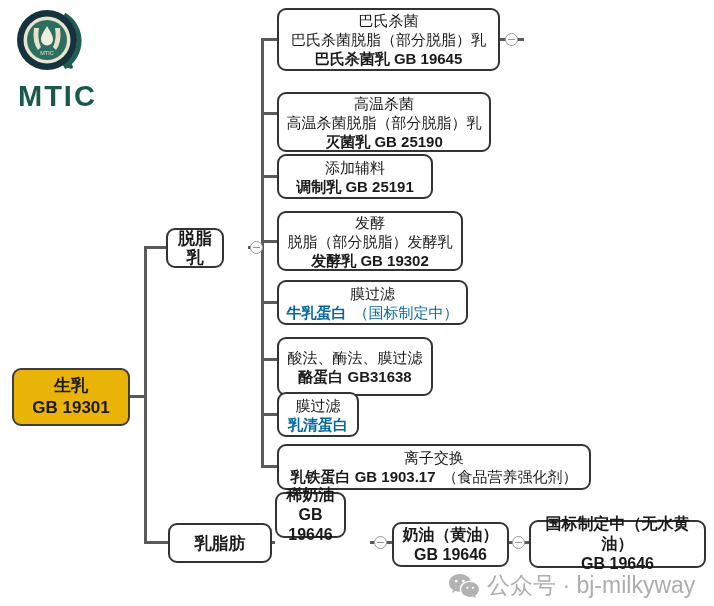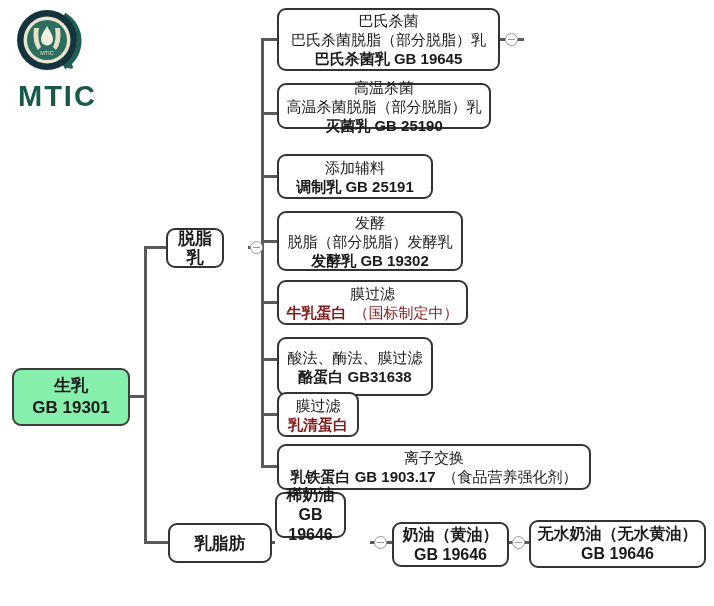--- a/index.html
+++ b/index.html
@@ -8,25 +8,25 @@
     font-family:"Liberation Sans","DejaVu Sans",sans-serif;color:#1a1a1a;
     overflow:hidden;
   }
   
   .box{
     position:absolute;box-sizing:border-box;background:#fff;
     border:2px solid #333;border-radius:9px;
     display:flex;flex-direction:column;align-items:center;justify-content:center;
     text-align:center;font-size:15px;line-height:19px;padding:16px 4px;
   }
-  .root-box{background:#86efac;font-weight:bold;font-size:17px;line-height:22px;border-color:#3d3d3d;}
+  .root-box{background:#eab308;font-weight:bold;font-size:17px;line-height:22px;border-color:#3d3d3d;}
   .branch-box{font-weight:bold;font-size:17px;}
   .leaf2{font-weight:bold;font-size:16px;line-height:20px;}
   .bold{font-weight:bold;}
-  .red{color:#7f1d1d;}
+  .red{color:#0369a1;}
   .note{font-weight:normal;}
   .prodline{white-space:nowrap;}
   .gap{display:inline-block;width:7px;}
   
   .hline,.vline{position:absolute;background:#5a5a5a;}
   .toggle{
     position:absolute;width:13px;height:13px;border-radius:50%;
     background:#fff;border:1.5px solid #979797;box-sizing:border-box;
   }
   .toggle::after{
@@ -105,21 +105,21 @@
     <div>乳脂肪</div>
   </div>
 
   <div class="box" style="left:277px;top:8px;width:223px;height:63px">
     <div>巴氏杀菌</div>
     <div>巴氏杀菌脱脂（部分脱脂）乳</div>
     <div class="bold">巴氏杀菌乳 GB 19645</div>
   </div>
 
 
-  <div class="box" style="left:277px;top:83px;width:214px;height:46px">
+  <div class="box" style="left:277px;top:92px;width:214px;height:60px">
     <div>高温杀菌</div>
     <div>高温杀菌脱脂（部分脱脂）乳</div>
     <div class="bold">灭菌乳 GB 25190</div>
   </div>
 
   <div class="box" style="left:277px;top:154px;width:156px;height:45px">
     <div>添加辅料</div>
     <div class="bold">调制乳 GB 25191</div>
   </div>
 
@@ -157,18 +157,29 @@
     <div>稀奶油</div>
     <div>GB 19646</div>
   </div>
 
   <div class="box leaf2" style="left:392px;top:522px;width:117px;height:45px">
     <div>奶油（黄油）</div>
     <div>GB 19646</div>
   </div>
 
   <div class="box leaf2" style="left:529px;top:520px;width:177px;height:48px">
-    <div>无水奶油（无水黄油）</div>
+    <div>国标制定中（无水黄油）</div>
     <div>GB 19646</div>
   </div>
 
+  <div class="watermark">
+    <svg width="32" height="27" viewBox="0 0 36 30">
+      <path d="M13.5 2 C6.6 2 1 6.5 1 12.1 c0 3.2 1.8 6 4.6 7.8 l-1.1 3.4 3.9-2 c1.3 .4 2.7 .6 4.1 .6 .4 0 .8 0 1.2-.1 -.3-.9-.5-1.8-.5-2.8 0-5.2 5-9.4 11.2-9.4 .4 0 .8 0 1.2 .1 C24.5 5.3 19.5 2 13.5 2 Z" fill="#B3B3B3"></path>
+      <path d="M24.8 11.2 c-5.5 0-10 3.7-10 8.3 0 4.6 4.5 8.3 10 8.3 1.2 0 2.3-.2 3.4-.5 l3.3 1.7 -.9-2.9 c2.5-1.5 4.2-4 4.2-6.6 0-4.6-4.5-8.3-10-8.3 Z" fill="#B3B3B3"></path>
+      <circle cx="9.3" cy="10" r="1.5" fill="#fff"></circle>
+      <circle cx="17.2" cy="10" r="1.5" fill="#fff"></circle>
+      <circle cx="21.7" cy="17.6" r="1.2" fill="#fff"></circle>
+      <circle cx="28" cy="17.6" r="1.2" fill="#fff"></circle>
+    </svg>
+    <span>公众号 · bj-milkyway</span>
+  </div>
 
 </div>
 
 </body></html>

